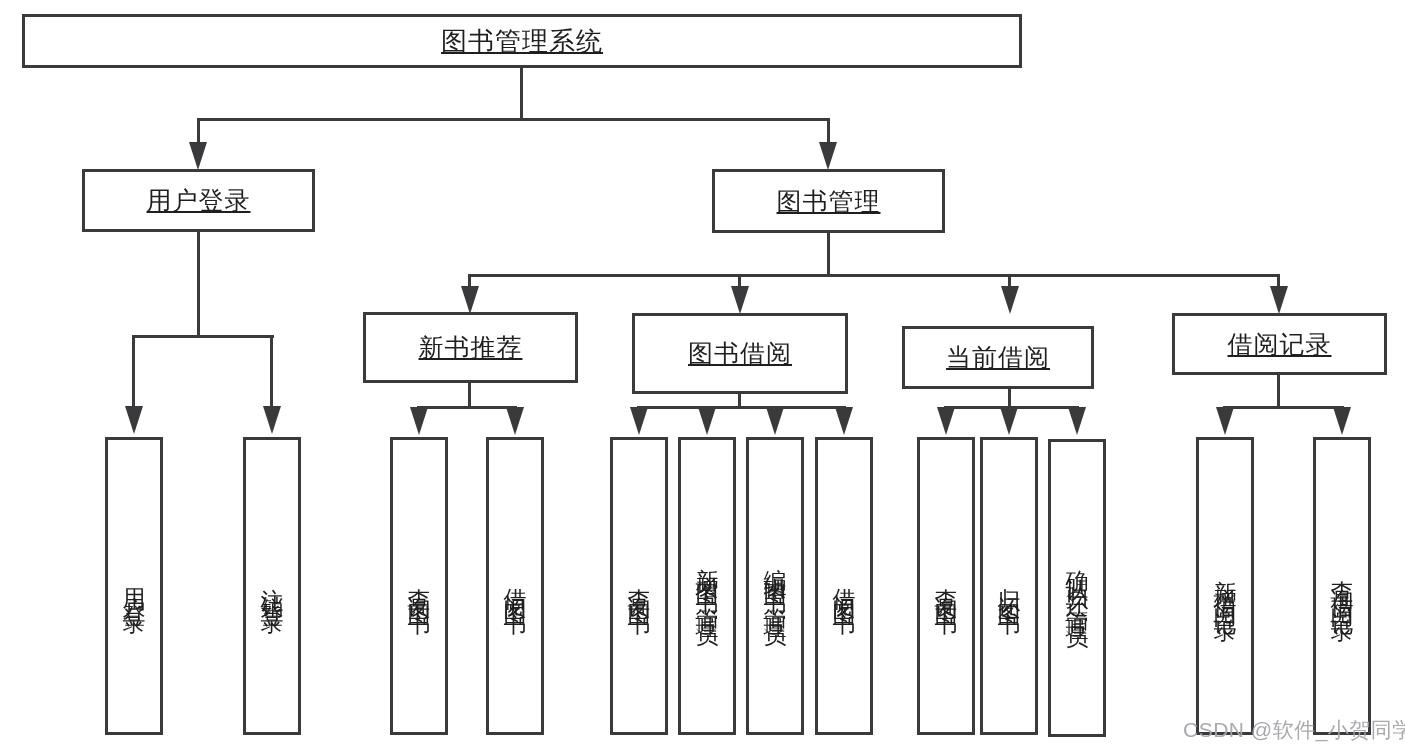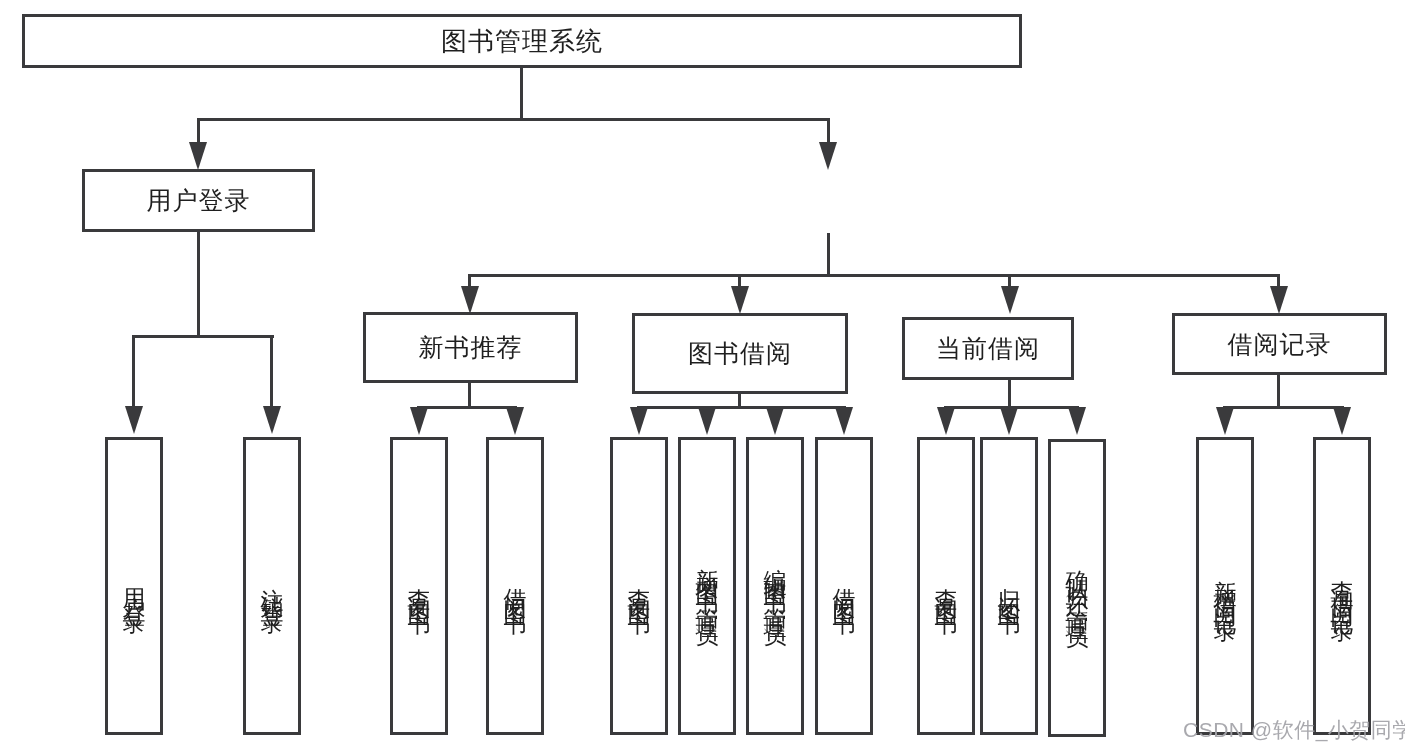--- a/index.html
+++ b/index.html
@@ -26,20 +26,21 @@
     display:flex;
     align-items:center;
     justify-content:center;
   }
   .hlabel{
     font-size:25px;
     letter-spacing:1px;
     color:var(--text);
     white-space:nowrap;
     line-height:1;
+    text-decoration:underline;
   }
   .hlabel.root{font-size:26px;}
   .vlabel{
     writing-mode:vertical-rl;
     text-orientation:mixed;
     font-size:23px;
     letter-spacing:8px;
     color:var(--text);
     line-height:1;
     white-space:nowrap;
@@ -115,28 +116,31 @@
       <div class="arr" style="left: 1333px; top: 407px;"></div>
     </div>
 
   <div class="node" style="left:22px;top:14px;width:1000px;height:54px">
     <span class="hlabel root">图书管理系统</span>
   </div>
 
   <div class="node" style="left:82px;top:169px;width:233px;height:63px">
     <span class="hlabel">用户登录</span>
   </div>
+  <div class="node" style="left:712px;top:169px;width:233px;height:64px">
+    <span class="hlabel">图书管理</span>
+  </div>
 
   <div class="node" style="left:363px;top:312px;width:215px;height:71px">
     <span class="hlabel">新书推荐</span>
   </div>
   <div class="node" style="left:632px;top:313px;width:216px;height:81px">
     <span class="hlabel">图书借阅</span>
   </div>
-  <div class="node" style="left:902px;top:317px;width:172px;height:63px">
+  <div class="node" style="left:902px;top:326px;width:192px;height:63px">
     <span class="hlabel">当前借阅</span>
   </div>
   <div class="node" style="left:1172px;top:313px;width:215px;height:62px">
     <span class="hlabel">借阅记录</span>
   </div>
 
   <div class="node" style="left:105px;top:437px;width:58px;height:298px">
     <span class="vlabel">用户登录</span>
   </div>
   <div class="node" style="left:243px;top:437px;width:58px;height:298px">

